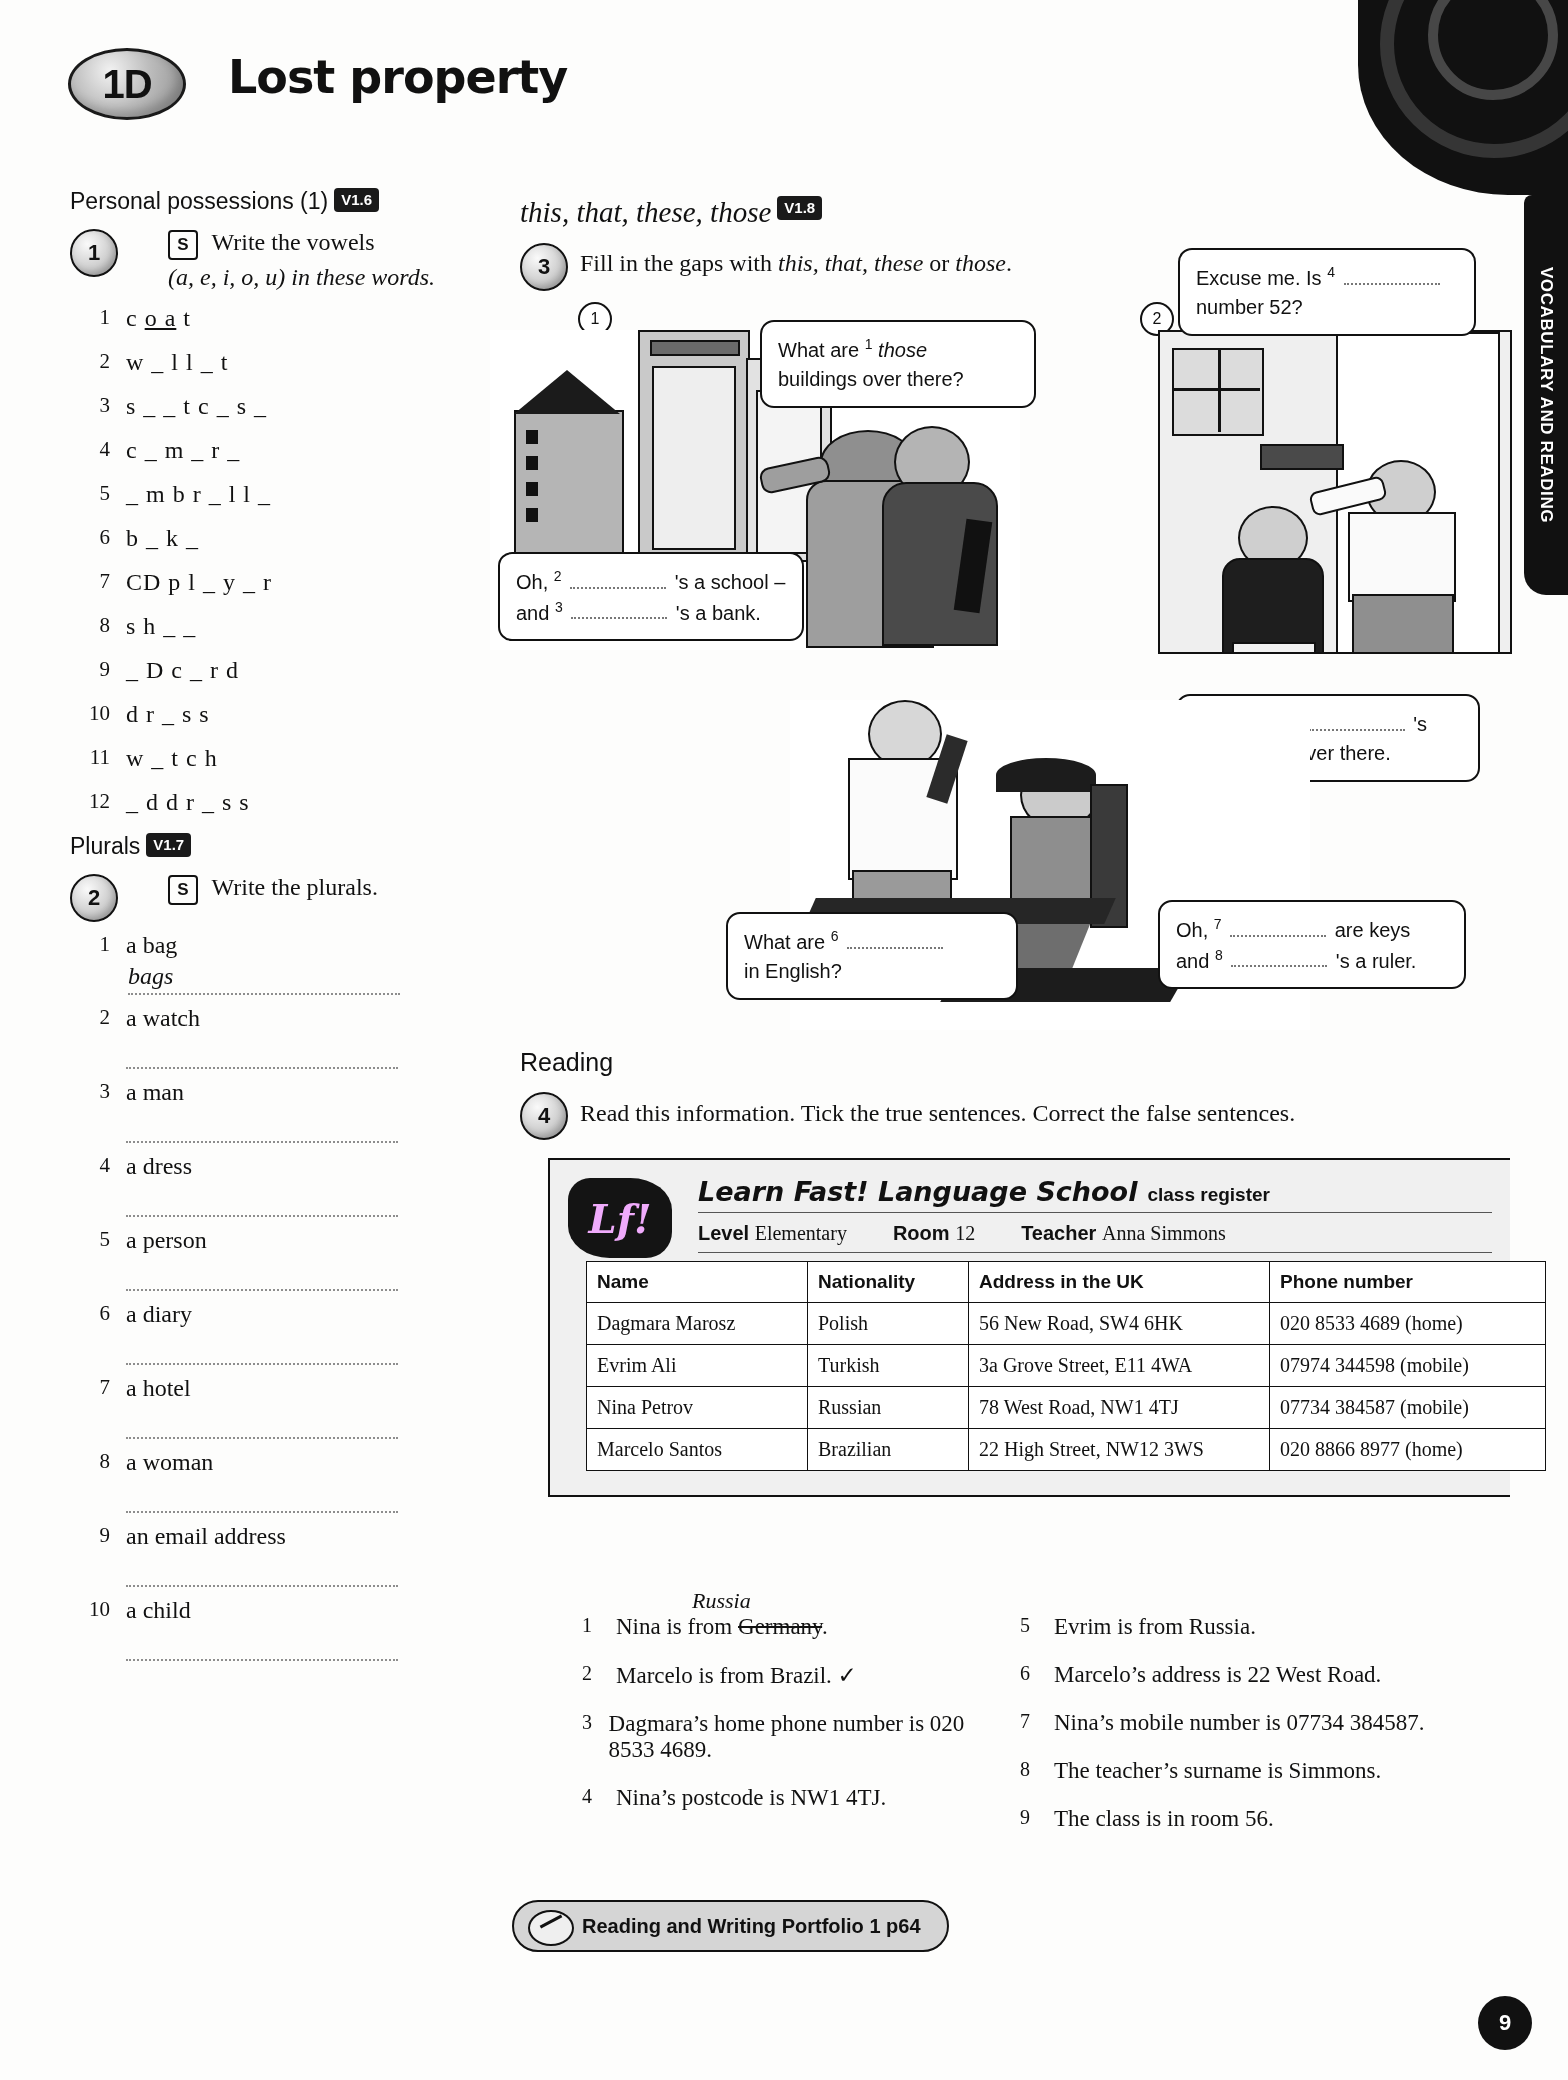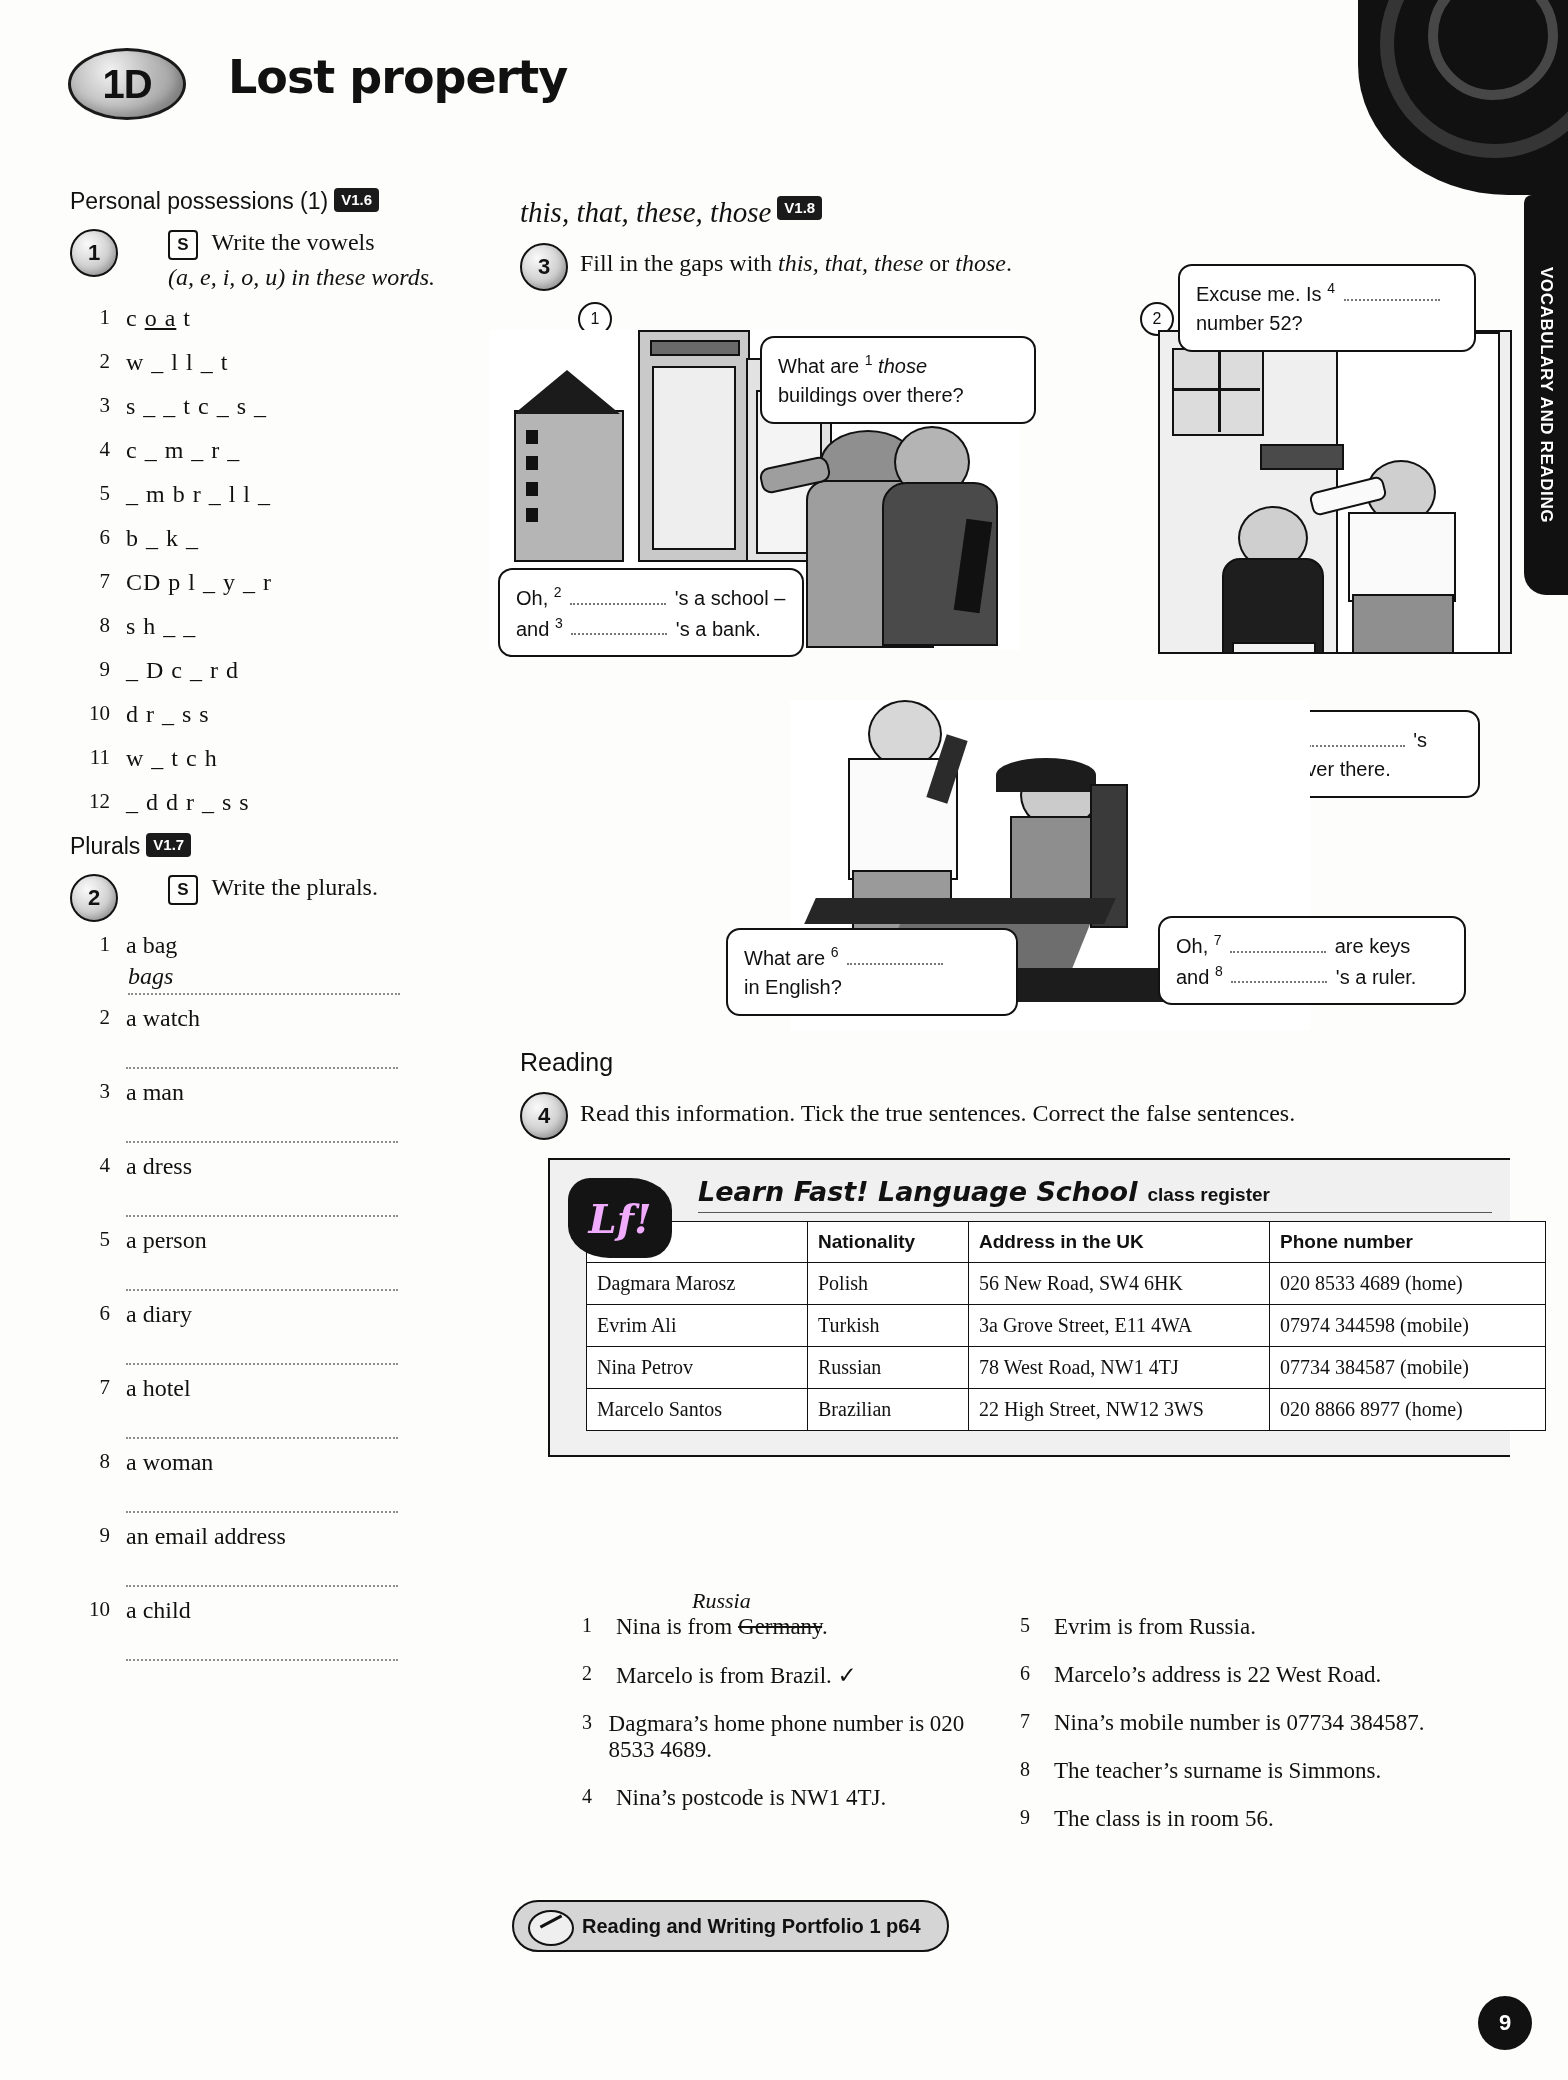--- a/index.html
+++ b/index.html
@@ -191,21 +191,20 @@
   
   .bubble {
     position: absolute;
     background: #fff;
     border: 2.5px solid #111;
     border-radius: 14px;
     padding: 12px 16px;
     font-family: "Liberation Sans", sans-serif;
     font-size: 20px;
     line-height: 1.45;
-    margin-top: 16px;
   }
   .bubble .gapline {
     display: inline-block;
     min-width: 96px;
     border-bottom: 2.5px dotted #777;
     height: 17px;
     margin: 0 3px;
   }
   .bubble sup { font-size: 14px; }
   .bubble i { font-style: italic; }
@@ -653,20 +652,25 @@
   <div style="position:absolute;left:520px;top:1092px;display:flex">
     <div class="ex-num">4</div>
     <div class="instr" style="margin-left:12px;padding-top:8px">Read this information. Tick the true sentences. Correct the false sentences.</div>
   </div>
 
   <div class="register">
     <div class="register-inner">
       <div class="lf-logo">Lf!</div>
       <div class="reg-title">
         <span>Learn Fast!  Language School</span><small>class register</small>
+      </div>
+      <div class="reg-sub">
+        <span><b>Level</b> <i>Elementary</i></span>
+        <span><b>Room</b> <i>12</i></span>
+        <span><b>Teacher</b> <i>Anna Simmons</i></span>
       </div>
 
       <table class="reg">
         <thead>
           <tr>
             <th style="width:200px">Name</th>
             <th style="width:140px">Nationality</th>
             <th style="width:280px">Address in the UK</th>
             <th>Phone number</th>
           </tr>

